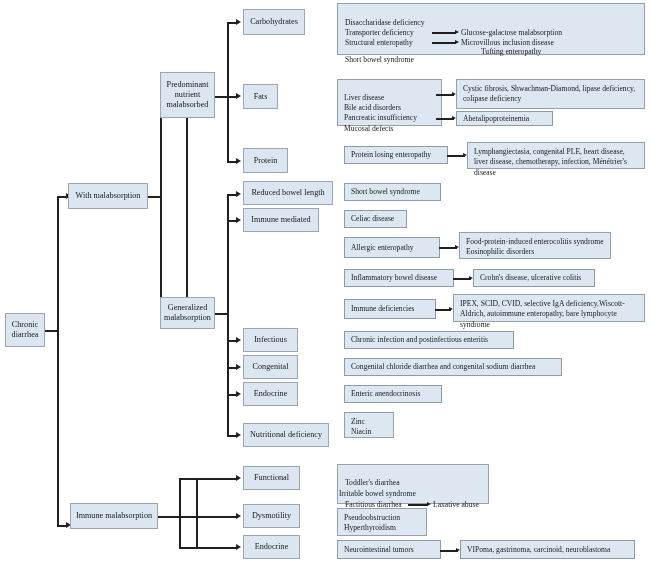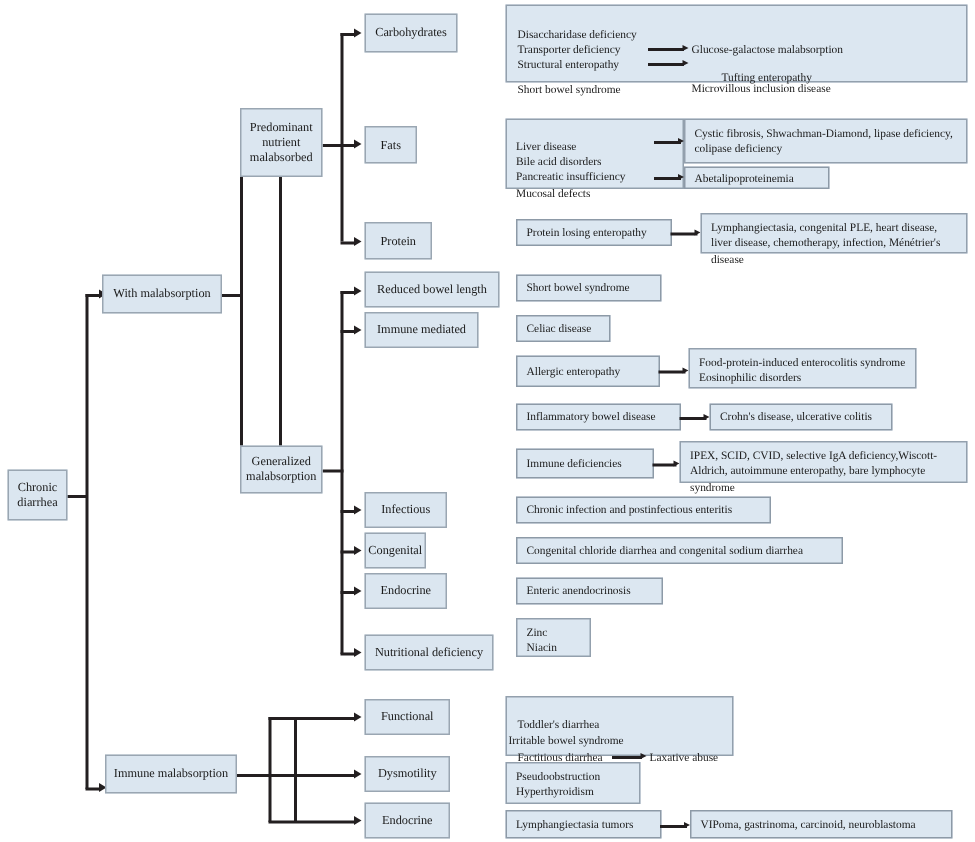--- a/index.html
+++ b/index.html
@@ -136,45 +136,45 @@
   <div class="node" style="left:160px;top:297px;width:55px;height:32px;white-space:pre-line;">Generalized
 malabsorption</div>
 
   <div class="node" style="left:243px;top:9px;width:62px;height:26px;">Carbohydrates</div>
   <div class="node" style="left:243px;top:84px;width:35px;height:25px;">Fats</div>
   <div class="node" style="left:243px;top:148px;width:45px;height:25px;">Protein</div>
 
   <div class="node" style="left:243px;top:181px;width:90px;height:24px;">Reduced bowel length</div>
   <div class="node" style="left:243px;top:208px;width:76px;height:24px;">Immune mediated</div>
   <div class="node" style="left:243px;top:328px;width:55px;height:24px;">Infectious</div>
-  <div class="node" style="left:243px;top:355px;width:41px;height:24px;">Congenital</div>
+  <div class="node" style="left:243px;top:355px;width:55px;height:24px;">Congenital</div>
   <div class="node" style="left:243px;top:382px;width:55px;height:24px;">Endocrine</div>
   <div class="node" style="left:243px;top:423px;width:86px;height:24px;">Nutritional deficiency</div>
 
   <div class="node" style="left:243px;top:466px;width:57px;height:24px;">Functional</div>
   <div class="node" style="left:243px;top:504px;width:57px;height:24px;">Dysmotility</div>
   <div class="node" style="left:243px;top:535px;width:57px;height:24px;">Endocrine</div>
 
   <div class="detail" style="left:337px;top:3px;width:308px;height:52px;padding:0;">
     <div style="position:relative;width:100%;height:100%;">
       <div class="inline-row" style="left:7px;top:4px;">Disaccharidase deficiency</div>
       <div class="inline-row" style="left:7px;top:14px;">Transporter deficiency</div>
       <div class="ln lnh" style="left:94px;top:18px;width:24px;"></div>
       <div class="arws" style="left:117px;top:15.5px;"></div>
       <div class="inline-row" style="left:123px;top:14px;">Glucose-galactose malabsorption</div>
       <div class="inline-row" style="left:7px;top:24px;">Structural enteropathy</div>
       <div class="ln lnh" style="left:94px;top:28px;width:24px;"></div>
       <div class="arws" style="left:117px;top:25.5px;"></div>
-      <div class="inline-row" style="left:123px;top:24px;margin-top:16px;">Microvillous inclusion disease</div>
+      <div class="inline-row" style="left:123px;top:24px;">Microvillous inclusion disease</div>
       <div class="inline-row" style="left:143px;top:33px;">Tufting enteropathy</div>
       <div class="inline-row" style="left:7px;top:41px;">Short bowel syndrome</div>
     </div>
   </div>
 
-  <div class="detail" style="left:337px;top:79px;width:119px;height:47px;padding:0;">
+  <div class="detail" style="left:337px;top:79px;width:105px;height:47px;padding:0;">
     <div style="position:relative;width:100%;height:100%;">
       <div class="inline-row" style="left:6px;top:3px;">Liver disease</div>
       <div class="inline-row" style="left:6px;top:13px;">Bile acid disorders</div>
       <div class="inline-row" style="left:6px;top:23px;">Pancreatic insufficiency</div>
       <div class="inline-row" style="left:6px;top:34px;">Mucosal defects</div>
     </div>
   </div>
   <div class="ln lnh" style="left:436px;top:94px;width:18px;"></div>
   <div class="arws" style="left:452px;top:91.5px;"></div>
   <div class="detail wrapt" style="left:456px;top:79px;width:189px;height:30px;">Cystic fibrosis, Shwachman-Diamond, lipase deficiency, colipase deficiency</div>
@@ -220,18 +220,18 @@
       <div class="inline-row" style="left:7px;top:25px;">Factitious diarrhea</div>
       <div class="ln lnh" style="left:70px;top:29px;width:20px;"></div>
       <div class="arws" style="left:89px;top:26.5px;"></div>
       <div class="inline-row" style="left:95px;top:25px;">Laxative abuse</div>
     </div>
   </div>
 
   <div class="detail" style="left:337px;top:508px;width:90px;height:28px;">Pseudoobstruction
 Hyperthyroidism</div>
 
-  <div class="sub" style="left:337px;top:540px;width:104px;height:19px;">Lymphangiectasia tumors</div>
+  <div class="sub" style="left:337px;top:540px;width:104px;height:19px;">Neurointestinal tumors</div>
   <div class="ln lnh" style="left:440px;top:550px;width:18px;"></div>
   <div class="arws" style="left:456px;top:547.5px;"></div>
   <div class="sub" style="left:460px;top:540px;width:175px;height:19px;">VIPoma, gastrinoma, carcinoid, neuroblastoma</div>
 
 </div>
 
 </body></html>

